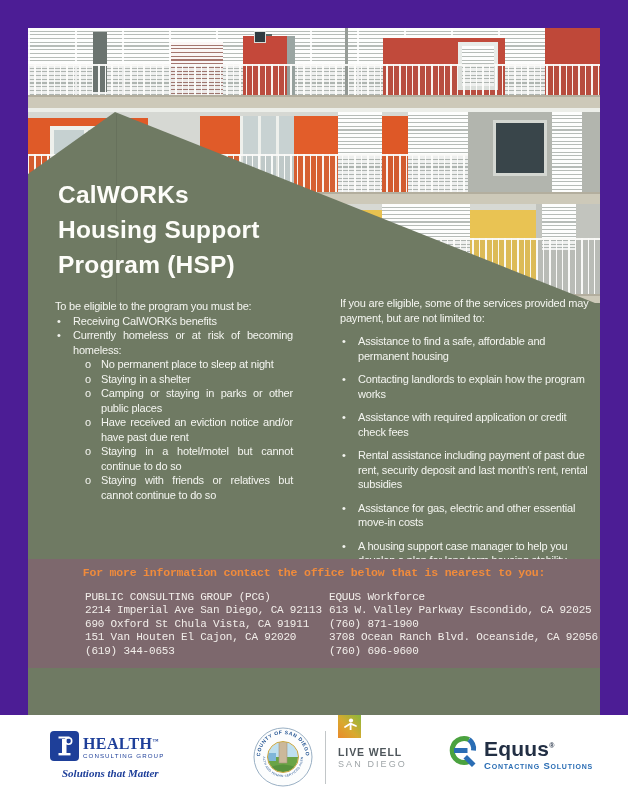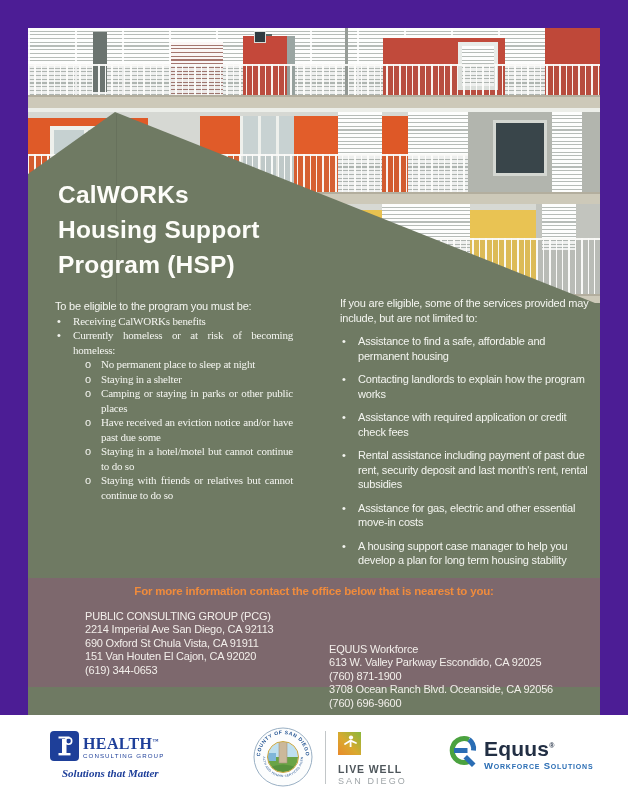--- a/index.html
+++ b/index.html
@@ -30,46 +30,46 @@
   .col-left{left:55px;top:299px;width:238px;}
   .col-right{left:340px;top:296px;width:250px;}
   .col p{margin:0;}
   .col-left .intro{text-align:justify;}
   .col-left .list-head{}
   ul.blist{list-style:none;margin:0;padding:0;}
   ul.blist li{display:flex;align-items:flex-start;}
   ul.blist .mk{flex:0 0 18px;padding-left:2px;box-sizing:border-box;}
   ul.blist li.sub{padding-left:28px;}
   ul.blist li.sub .mk{flex:0 0 18px;}
-  .col-left li .tx{text-align:justify;flex:1;font-family:Liberation Serif, serif;}
+  .col-left li .tx{text-align:justify;flex:1;}
   .col-right li{margin-top:9px;}
   .col-right .intro{margin-bottom:3px;}
 
   
-  .contact-bar{position:absolute;left:28px;top:578px;width:572px;height:109px;background:var(--mauve);}
+  .contact-bar{position:absolute;left:28px;top:559px;width:572px;height:109px;background:var(--mauve);font-family:Liberation Mono, monospace;}
   .contact-heading{position:absolute;left:0;top:7px;width:100%;text-align:center;color:var(--orange);
                    font-weight:bold;font-size:11.5px;letter-spacing:-.2px;}
   .contact-col{position:absolute;top:32px;color:#f2eeea;font-size:11px;line-height:13.4px;letter-spacing:-.2px;}
   .contact-col.left{left:57px;}
-  .contact-col.right{left:301px;margin-top:33px;}
+  .contact-col.right{left:301px;}
 
   
   .logos{position:absolute;left:0;top:715px;width:628px;height:93px;background:#fff;}
   .pcg{position:absolute;left:50px;top:16px;width:130px;}
   .pcg-row{display:flex;align-items:flex-start;}
   .pcg-box{width:29px;height:30px;}
   .pcg-words{margin-left:4px;padding-top:3px;}
   .pcg-name{font-family:"Liberation Serif",serif;font-weight:bold;color:#1e3f99;font-size:16px;line-height:15px;letter-spacing:.4px;}
   .pcg-name sup{font-size:6px;}
   .pcg-sub{color:#1e3f99;font-size:6.2px;letter-spacing:1.05px;margin-top:1px;}
   .pcg-tag{font-family:"Liberation Serif",serif;font-style:italic;font-weight:600;color:#1e3f99;
            font-size:11px;margin-top:6px;margin-left:12px;}
   .seal{position:absolute;left:253px;top:12px;}
   .divider{position:absolute;left:325px;top:16px;width:1px;height:53px;background:#c2c6c8;}
-  .livewell{position:absolute;left:338px;top:17px;}
+  .livewell{position:absolute;left:338px;top:0;}
   .lw-line1{font-weight:bold;color:#4e565b;font-size:10.5px;letter-spacing:.9px;margin-top:4px;}
   .lw-line2{color:#9fa5a8;font-size:9px;letter-spacing:2.1px;margin-top:1px;}
   .equus{position:absolute;left:446px;top:20px;display:flex;align-items:flex-start;}
   .eq-words{margin-left:6px;}
   .eq-name{font-weight:bold;color:#222f44;font-size:21px;line-height:21px;letter-spacing:.2px;}
   .eq-name sup{font-size:7px;}
   .eq-sub{font-variant:small-caps;font-weight:bold;color:#2a6db4;font-size:9.5px;letter-spacing:.8px;margin-top:1px;}
 </style>
 </head>
 <body>
@@ -156,35 +156,35 @@
         <li class="sub">
           <span class="mk">o</span>
           <span class="tx">Staying in a shelter</span>
         </li>
         <li class="sub">
           <span class="mk">o</span>
           <span class="tx">Camping or staying in parks or other public places</span>
         </li>
         <li class="sub">
           <span class="mk">o</span>
-          <span class="tx">Have received an eviction notice and/or have past due some</span>
+          <span class="tx">Have received an eviction notice and/or have past due rent</span>
         </li>
         <li class="sub">
           <span class="mk">o</span>
           <span class="tx">Staying in a hotel/motel but cannot continue to do so</span>
         </li>
         <li class="sub">
           <span class="mk">o</span>
           <span class="tx">Staying with friends or relatives but cannot continue to do so</span>
         </li>
       </ul>
   </div>
 
   <div class="col col-right">
-    <p class="intro">If you are eligible, some of the services provided may include, but are not limited to:</p>
+    <p class="intro">If you are eligible, some of the services provided may payment, but are not limited to:</p>
     <ul class="blist" id="right-list">
         <li>
           <span class="mk">•</span>
           <span class="tx">Assistance to find a safe, affordable and permanent housing</span>
         </li>
         <li>
           <span class="mk">•</span>
           <span class="tx">Contacting landlords to explain how the program works</span>
         </li>
         <li>
@@ -295,18 +295,18 @@
 
     <div class="equus">
       <svg width="32" height="34" viewBox="0 0 32 34">
         <path d="M23,4.5 A 12,12 0 1 0 23,26.5" fill="none" stroke="#4ba23f" stroke-width="5"></path>
         <path d="M23,4.5 A 12,12 0 0 1 27.5,15.5" fill="none" stroke="#2a6db4" stroke-width="5"></path>
         <rect x="8" y="13" width="13.5" height="5" fill="#2a6db4"></rect>
         <rect x="21" y="20" width="5" height="12" fill="#2a6db4" transform="rotate(-45 23.5 26)"></rect>
       </svg>
       <div class="eq-words">
         <div class="eq-name"><span>Equus</span><sup>®</sup></div>
-        <div class="eq-sub">Workforce Solutions</div>
+        <div class="eq-sub">Contacting Solutions</div>
       </div>
     </div>
   </div>
 
 </div>
 
 </body></html>

